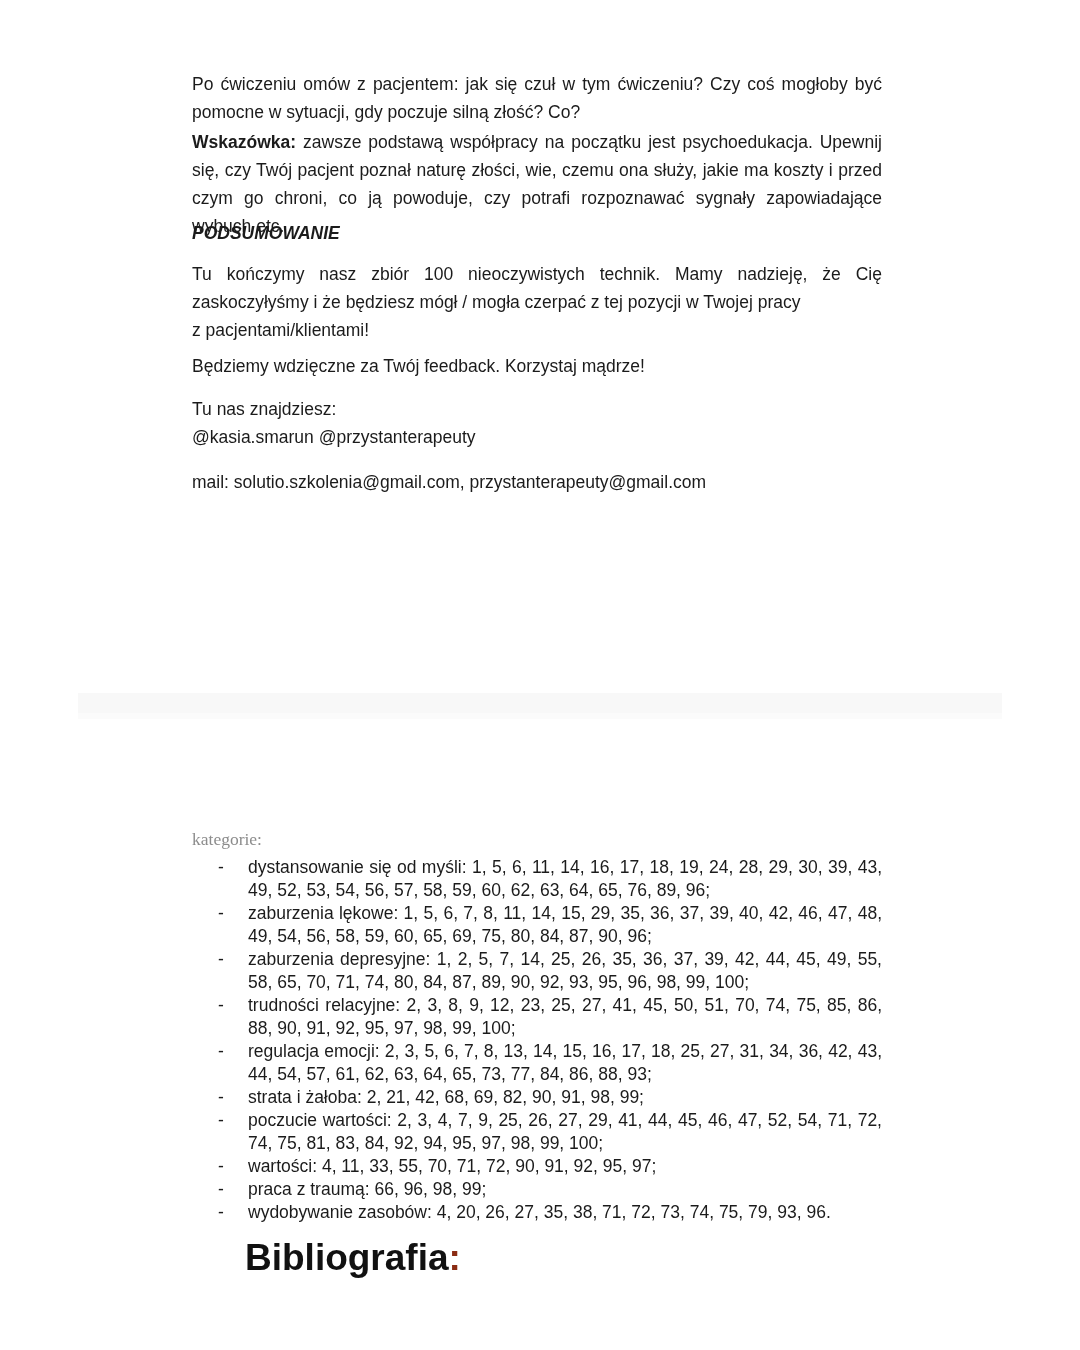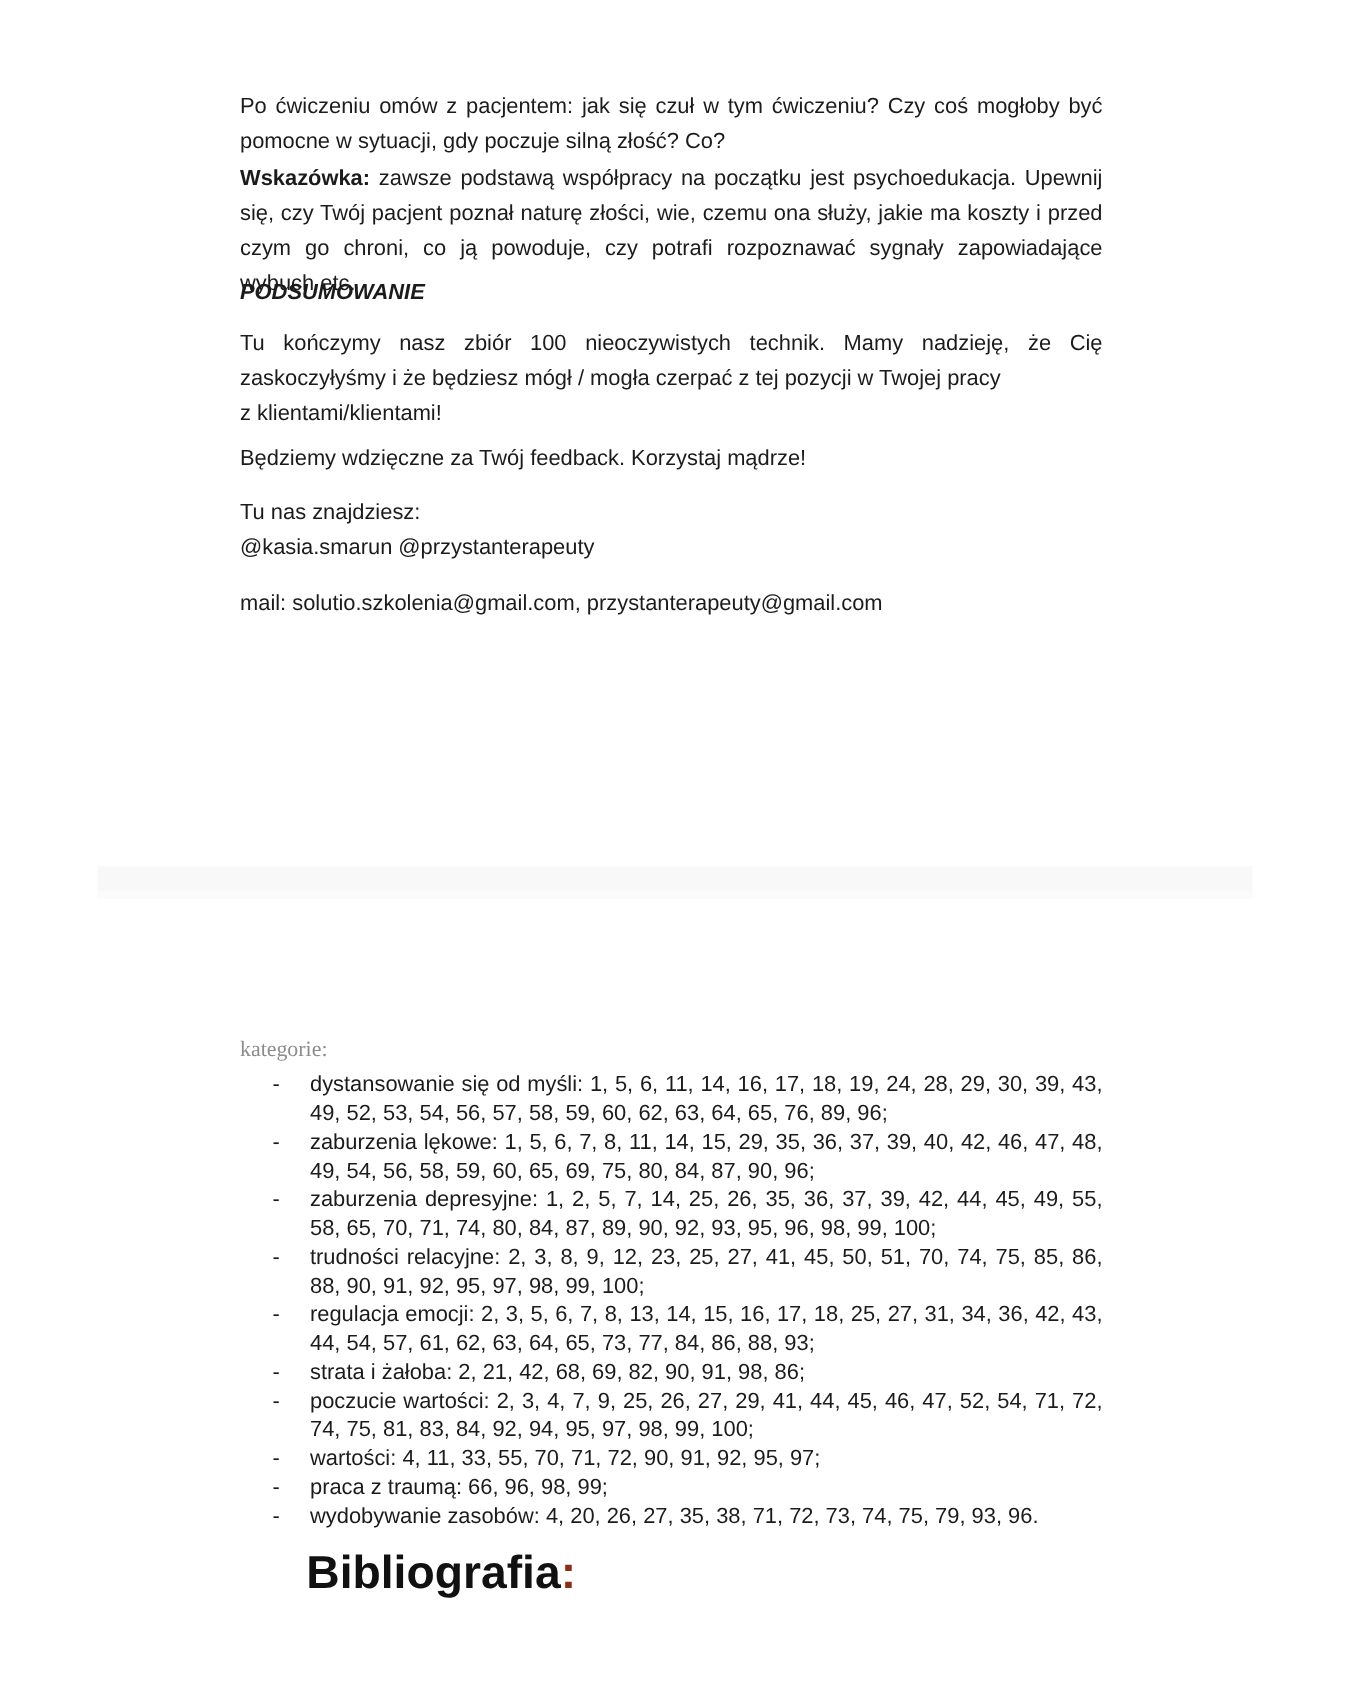--- a/index.html
+++ b/index.html
@@ -80,21 +80,21 @@
 <body>
 
 <div class="page">
 
   <p class="blk justify" style="top:70px">Po ćwiczeniu omów z pacjentem: jak się czuł w tym ćwiczeniu? Czy coś mogłoby być pomocne w sytuacji, gdy poczuje silną złość? Co?</p>
 
   <p class="blk justify" style="top:128px"><span class="bold">Wskazówka:</span><span> zawsze podstawą współpracy na początku jest psychoedukacja. Upewnij się, czy Twój pacjent poznał naturę złości, wie, czemu ona służy, jakie ma koszty i przed czym go chroni, co ją powoduje, czy potrafi rozpoznawać sygnały zapowiadające wybuch etc.</span></p>
 
   <h2 class="blk pods" style="top:219px">PODSUMOWANIE</h2>
 
-  <p class="blk justify" style="top:260px"><span>Tu kończymy nasz zbiór 100 nieoczywistych technik. Mamy nadzieję, że Cię zaskoczyłyśmy i że będziesz mógł / mogła czerpać z tej pozycji w Twojej pracy</span><br><span>z klientami/klientami!</span></p>
+  <p class="blk justify" style="top:260px"><span>Tu kończymy nasz zbiór 100 nieoczywistych technik. Mamy nadzieję, że Cię zaskoczyłyśmy i że będziesz mógł / mogła czerpać z tej pozycji w Twojej pracy</span><br><span>z pacjentami/klientami!</span></p>
 
   <p class="blk" style="top:352px">Będziemy wdzięczne za Twój feedback. Korzystaj mądrze!</p>
 
   <p class="blk" style="top:395px"><span>Tu nas znajdziesz:</span><br><span>@kasia.smarun @przystanterapeuty</span></p>
 
   <p class="blk" style="top:468px">mail: solutio.szkolenia@gmail.com, przystanterapeuty@gmail.com</p>
 
 
   <div class="pagebreak"></div>
 
@@ -116,21 +116,21 @@
 
       <div class="cat-item">
         <span class="cat-dash">-</span><span>trudności relacyjne: 2, 3, 8, 9, 12, 23, 25, 27, 41, 45, 50, 51, 70, 74, 75, 85, 86, 88, 90, 91, 92, 95, 97, 98, 99, 100;</span>
       </div>
 
       <div class="cat-item">
         <span class="cat-dash">-</span><span>regulacja emocji: 2, 3, 5, 6, 7, 8, 13, 14, 15, 16, 17, 18, 25, 27, 31, 34, 36, 42, 43, 44, 54, 57, 61, 62, 63, 64, 65, 73, 77, 84, 86, 88, 93;</span>
       </div>
 
       <div class="cat-item">
-        <span class="cat-dash">-</span><span>strata i żałoba: 2, 21, 42, 68, 69, 82, 90, 91, 98, 86;</span>
+        <span class="cat-dash">-</span><span>strata i żałoba: 2, 21, 42, 68, 69, 82, 90, 91, 98, 99;</span>
       </div>
 
       <div class="cat-item">
         <span class="cat-dash">-</span><span>poczucie wartości: 2, 3, 4, 7, 9, 25, 26, 27, 29, 41, 44, 45, 46, 47, 52, 54, 71, 72, 74, 75, 81, 83, 84, 92, 94, 95, 97, 98, 99, 100;</span>
       </div>
 
       <div class="cat-item">
         <span class="cat-dash">-</span><span>wartości: 4, 11, 33, 55, 70, 71, 72, 90, 91, 92, 95, 97;</span>
       </div>
 

